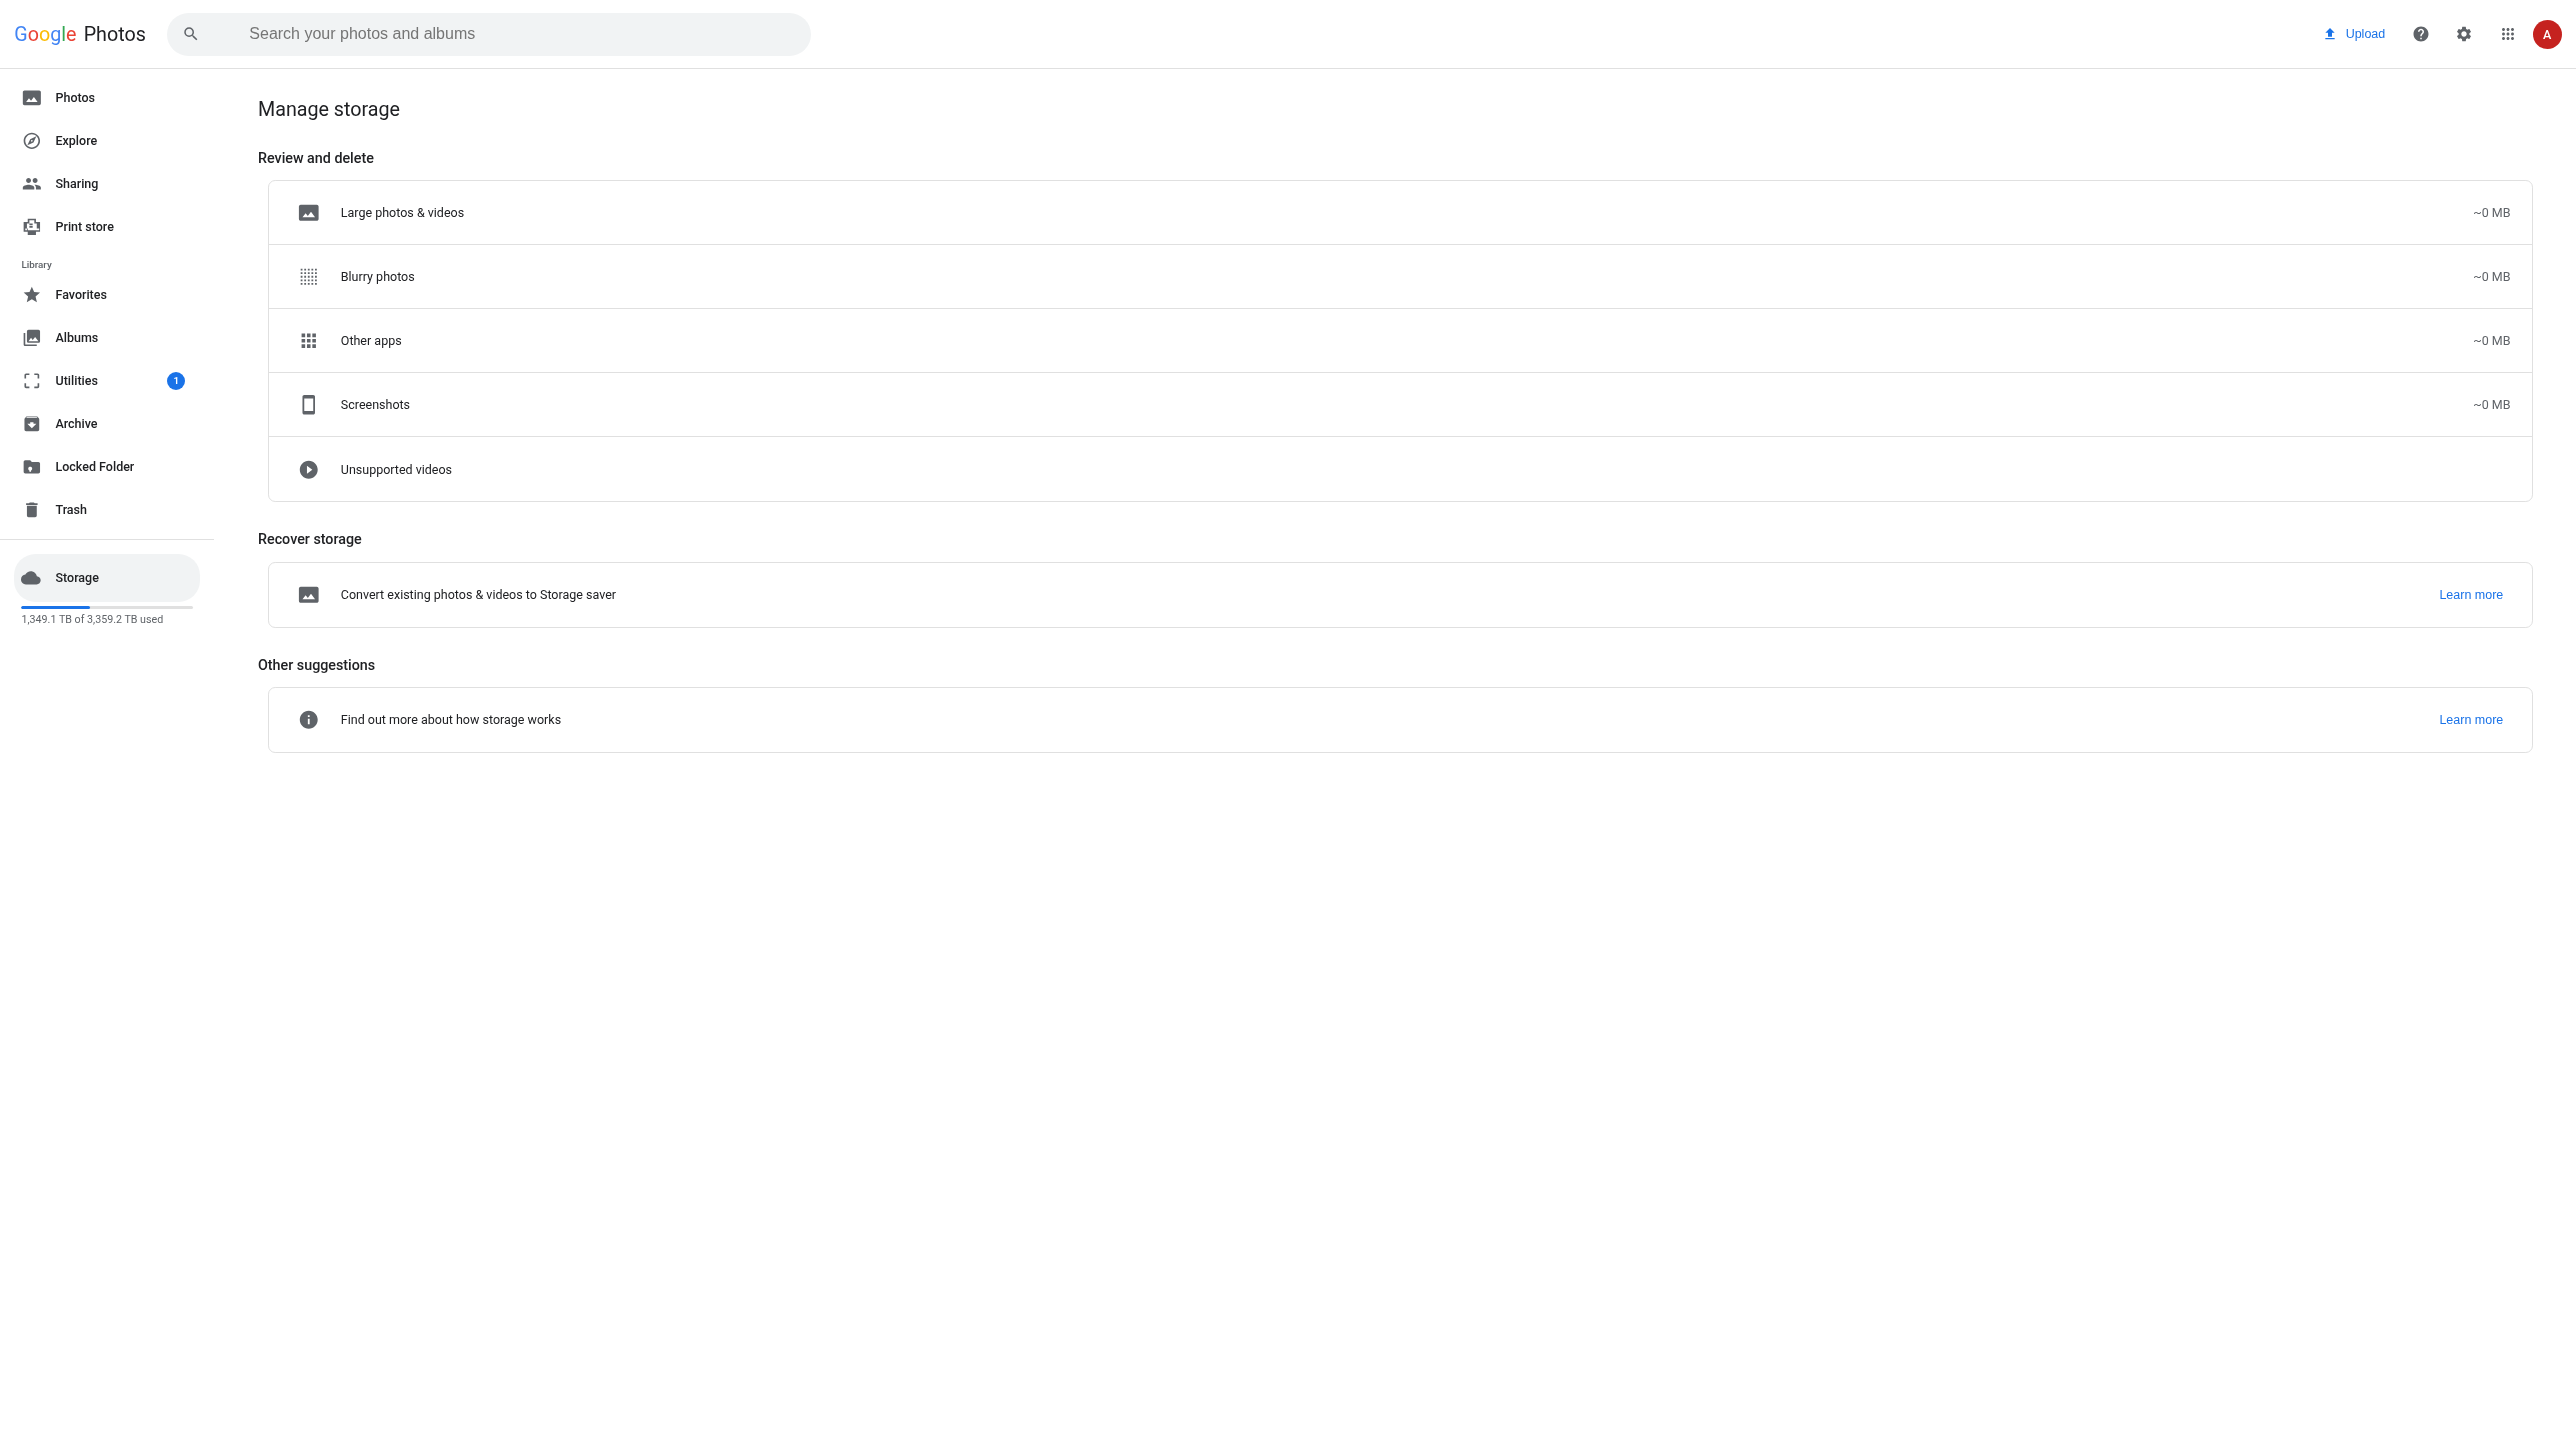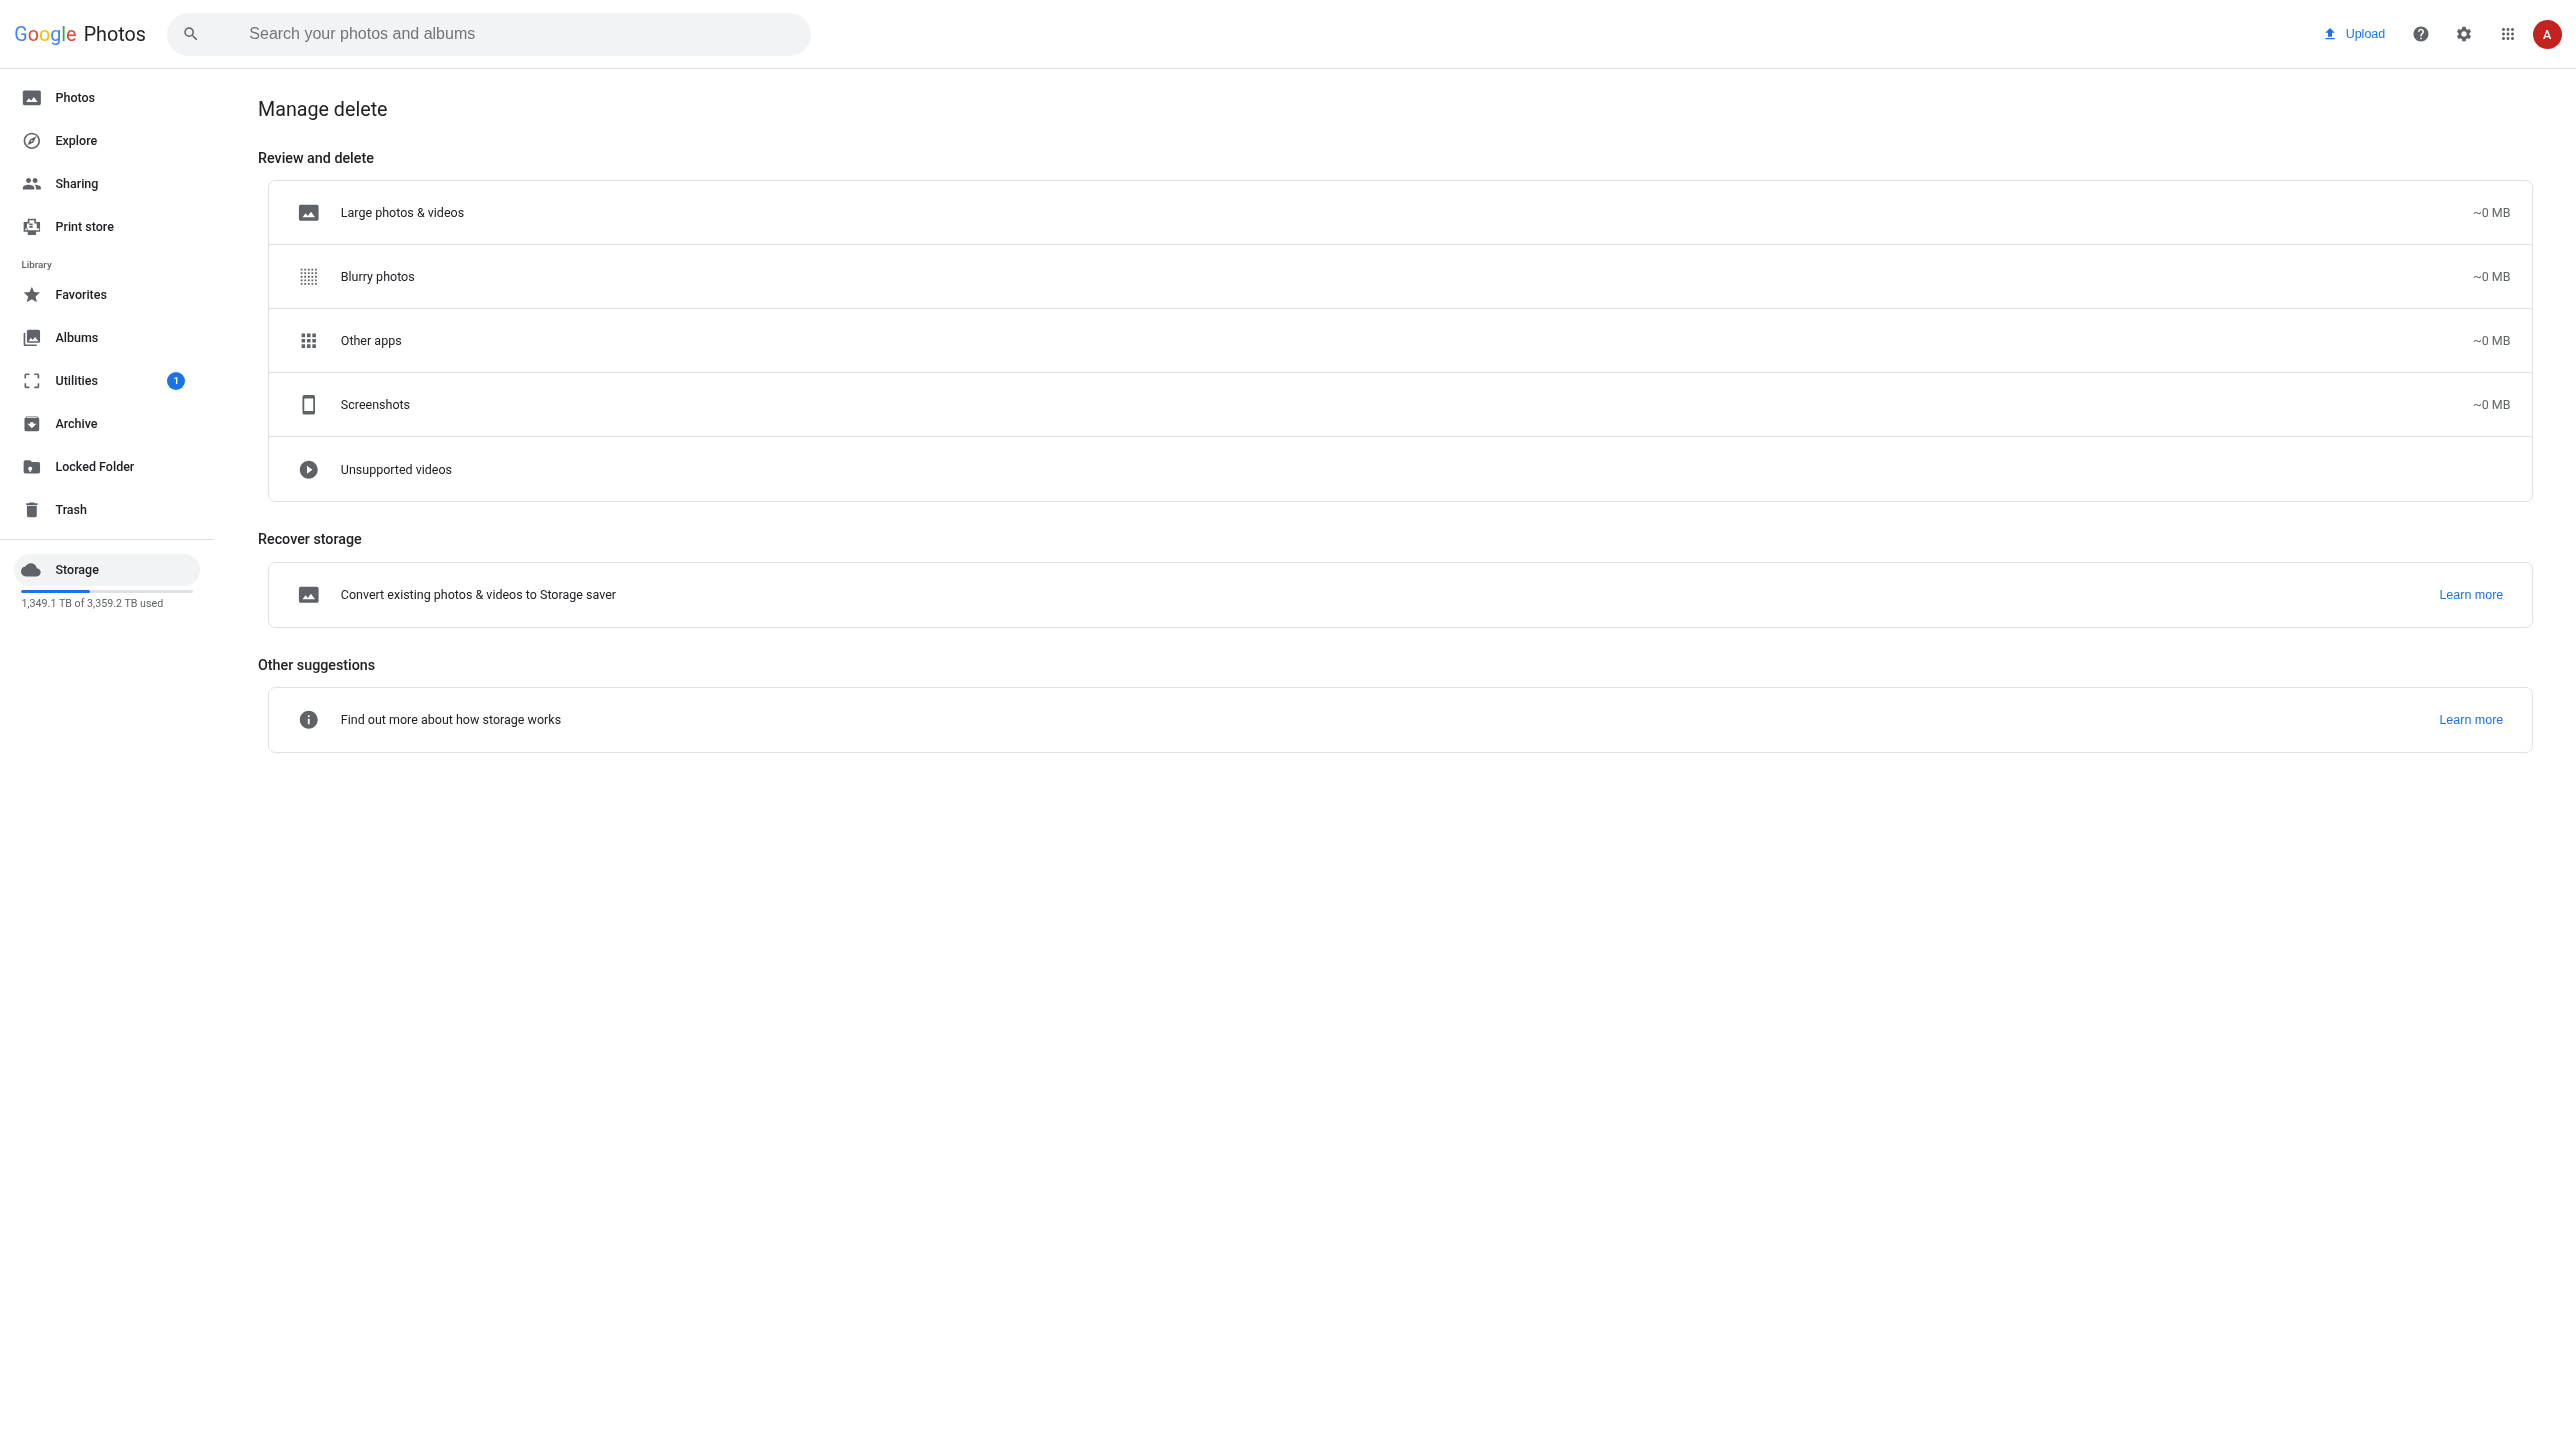--- a/index.html
+++ b/index.html
@@ -172,21 +172,21 @@
 
     
     .storage-section {
       padding: 7.2px 14.3px 14.3px;
     }
     .storage-item {
       display: flex;
       align-items: center;
       gap: 14.3px;
       padding: 0 7.2px;
-      height: 32px;
+      height: 48px;
       cursor: pointer;
       border-radius: 21.5px;
       color: #202124;
       font-size: 12.5px;
       font-weight: 500;
       background: #f1f3f4;
     }
     .storage-item .si-icon { font-size: 18px; color: #5f6368; }
     .storage-bar-wrap {
       padding: 3.6px 7.2px 0;
@@ -434,21 +434,21 @@
         <div class="storage-bar">
           <div class="storage-bar-fill" style="width: 40%"></div>
         </div>
       </div>
       <div class="storage-text">1,349.1 TB of 3,359.2 TB used</div>
     </div>
 
   </nav>
 
   <main class="main">
-    <h1 class="page-title">Manage delete</h1>
+    <h1 class="page-title">Manage storage</h1>
 
     <div>
       <h2 class="section-title">Review and delete</h2>
       <div class="card-list">
 
         <div class="card-item">
           <div class="card-icon">
             <svg width="21.5" height="21.5" viewBox="0 0 24 24" fill="#5f6368">
               <path d="M21 3H3C2 3 1 4 1 5v14c0 1.1.9 2 2 2h18c1 0 2-1 2-2V5c0-1-1-2-2-2zM5 17l3.5-4.5 2.5 3.01L14.5 11l4.5 6H5z"></path>
             </svg>

